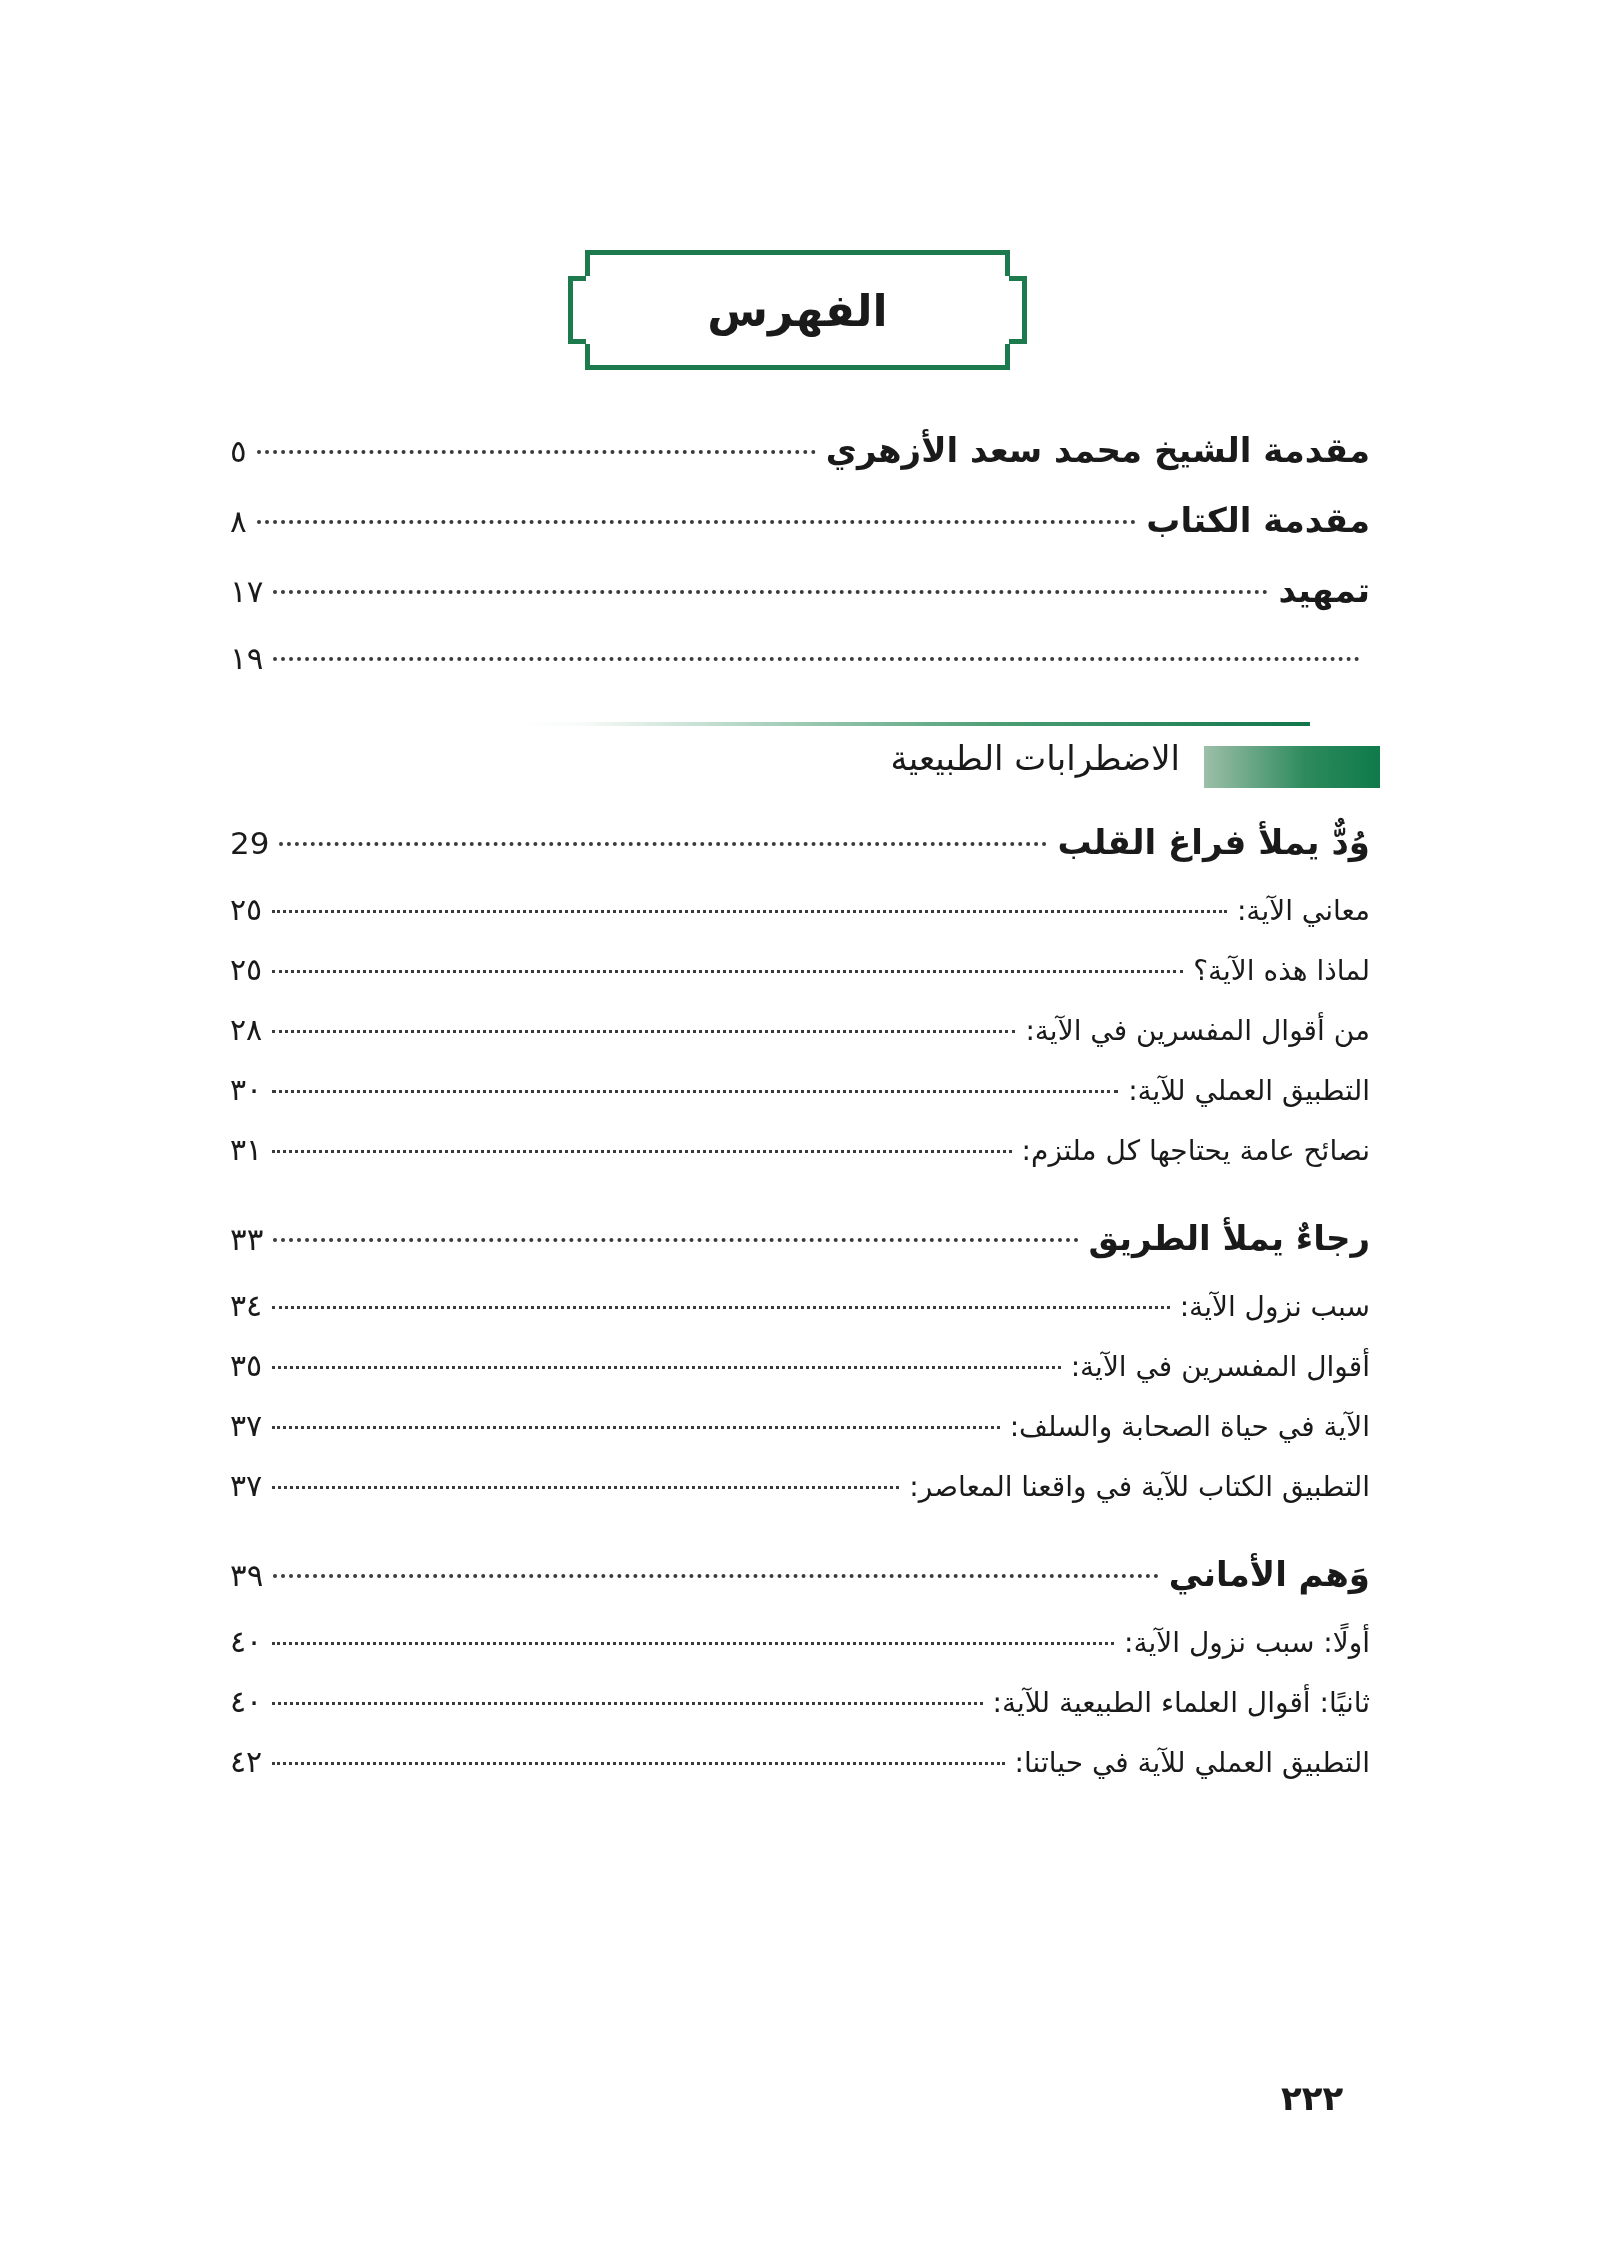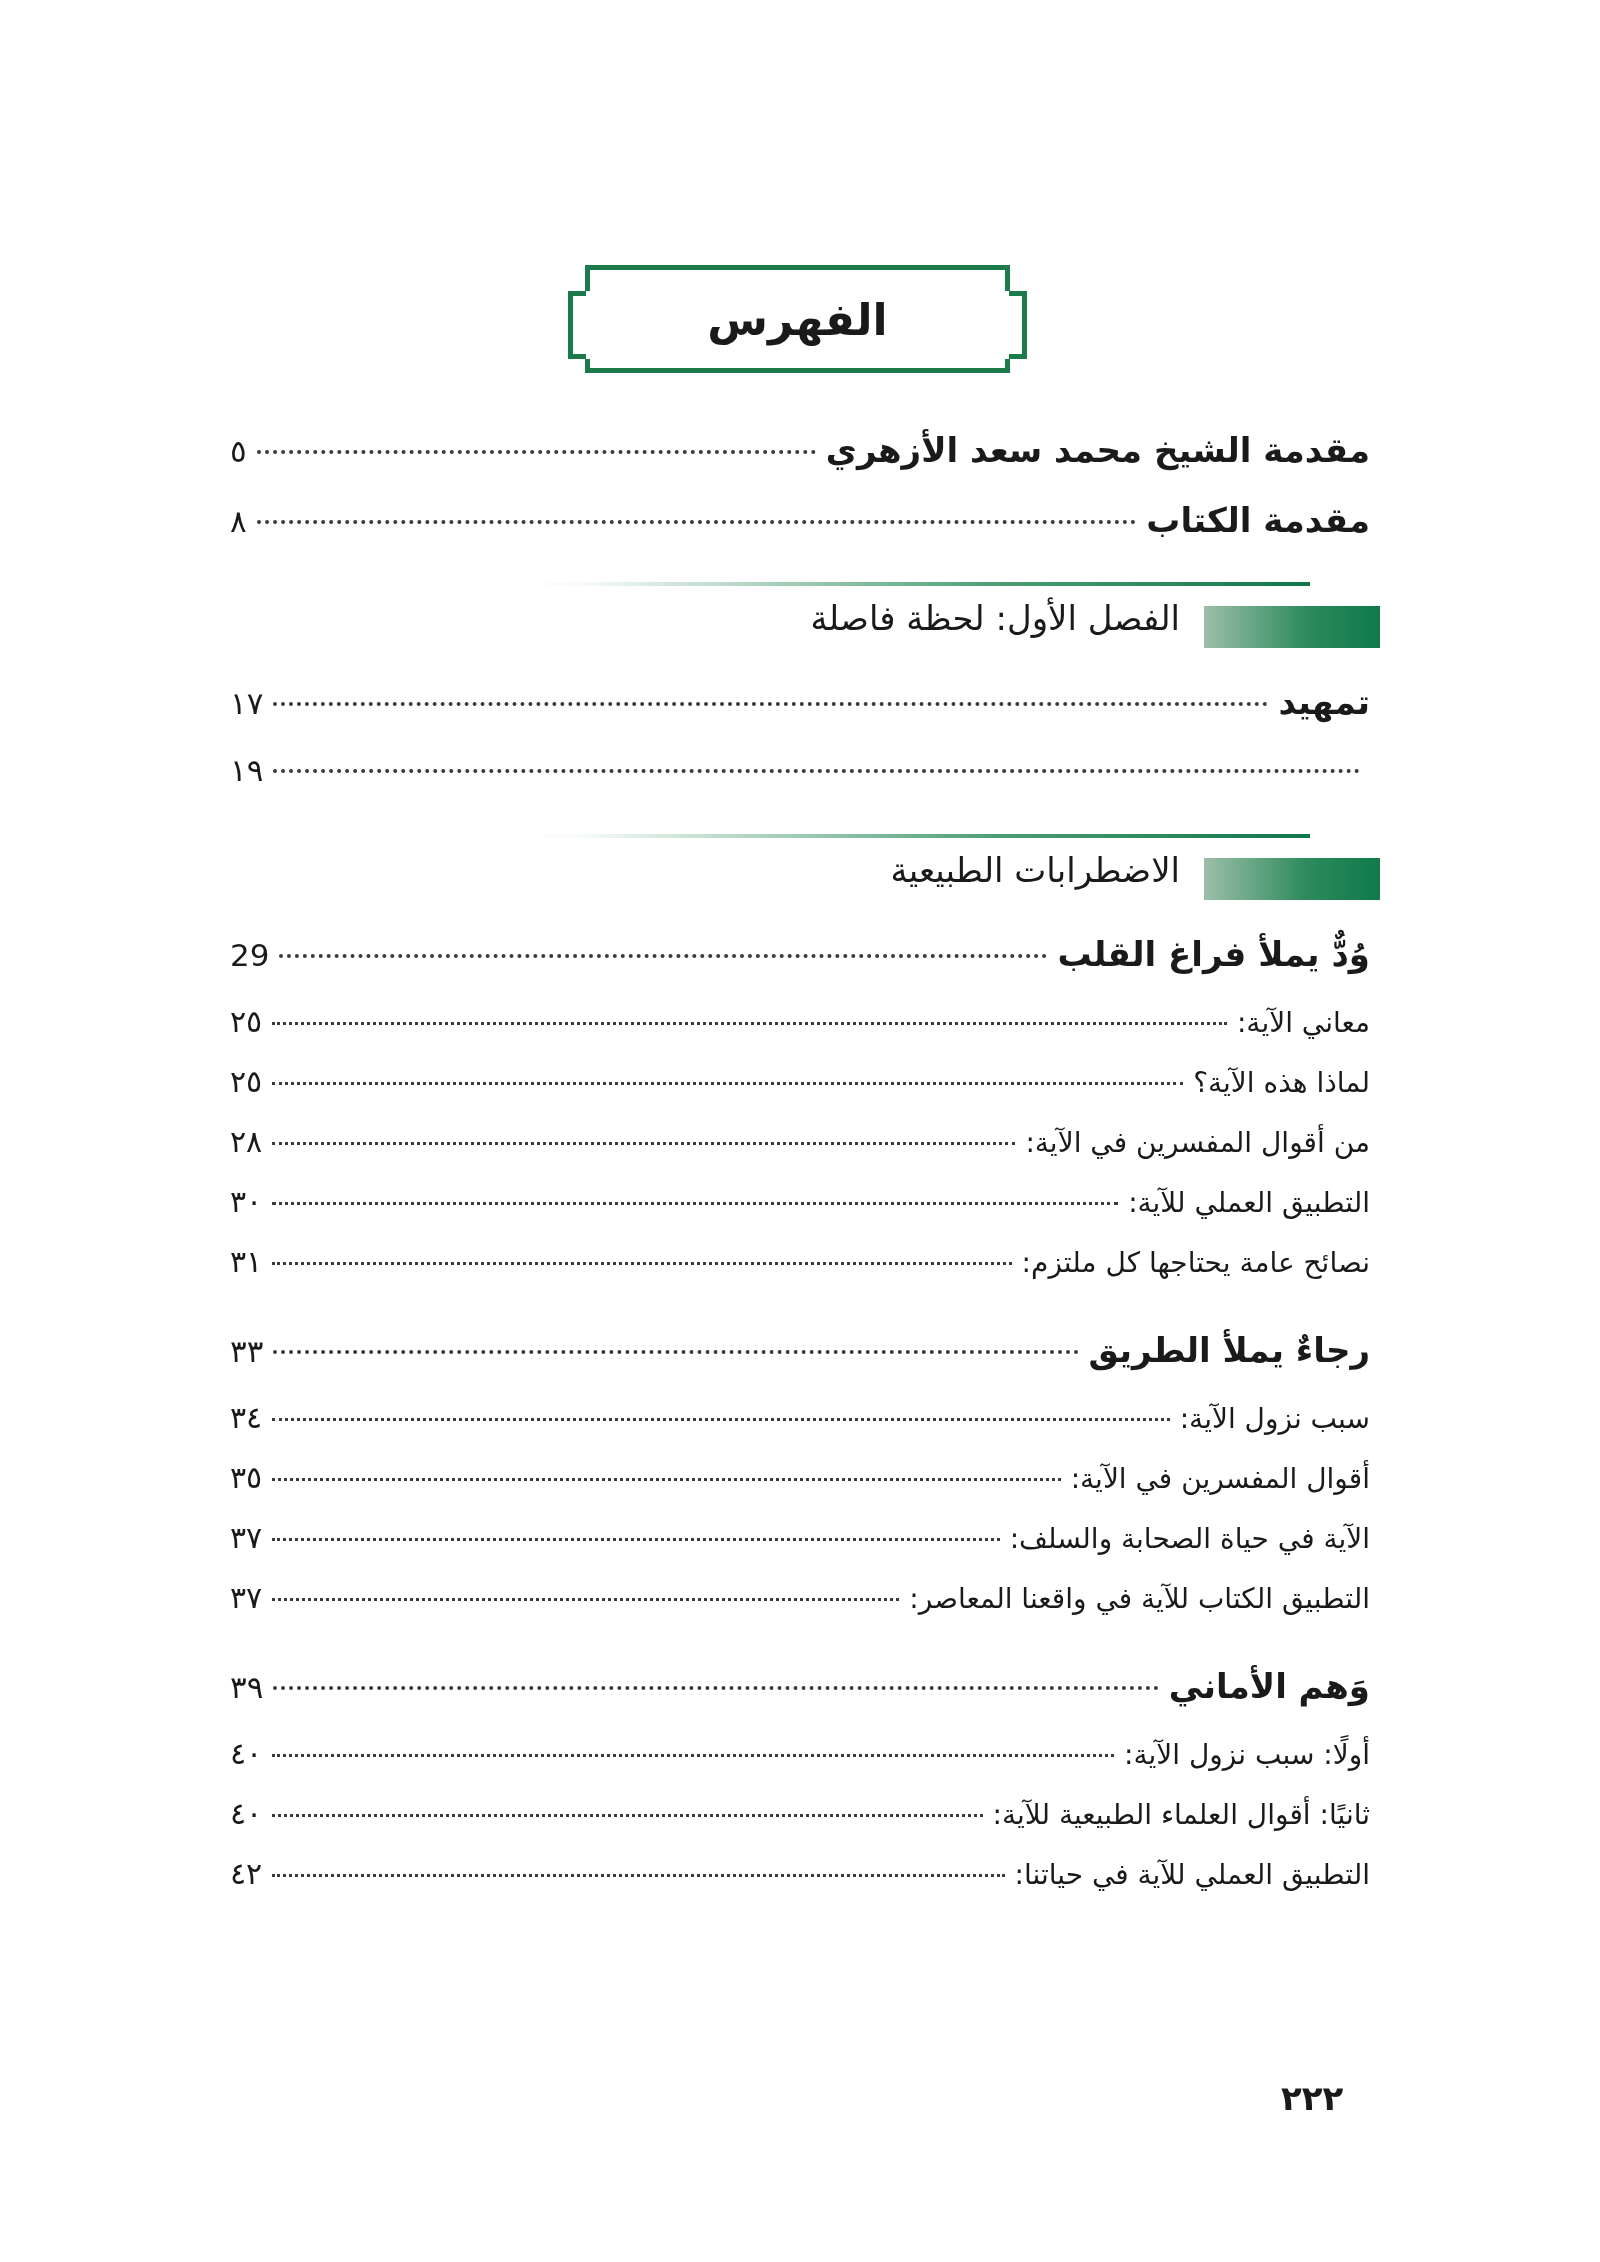--- a/index.html
+++ b/index.html
@@ -18,24 +18,24 @@
 
   .page {
     position: absolute;
     inset: 0;
     direction: rtl;
   }
 
   
   .title-wrap {
     position: absolute;
-    top: 265px;
+    top: 250px;
     left: 585px;
     width: 425px;
-    height: 108px;
+    height: 120px;
   }
   .title-frame {
     position: absolute;
     inset: 0;
     border: 5px solid #1d7a4c;
     box-sizing: border-box;
   }
   
   .notch-mask {
     position: absolute;
@@ -198,25 +198,20 @@
       <div class="entry lvl-main">
         <span class="label">مقدمة الشيخ محمد سعد الأزهري</span>
         <span class="leader"></span>
         <span class="pageno">٥</span>
       </div>
       <div class="entry lvl-main">
         <span class="label">مقدمة الكتاب</span>
         <span class="leader"></span>
         <span class="pageno">٨</span>
       </div>
-      <div class="section">
-        <div class="rule"></div>
-        <div class="bar"></div>
-        <div class="sec-title">الفصل الأول: لحظة فاصلة</div>
-      </div>
       <div class="entry lvl-main">
         <span class="label">تمهيد</span>
         <span class="leader"></span>
         <span class="pageno">١٧</span>
       </div>
       <div class="entry lvl-main">
         <span class="leader"></span>
         <span class="pageno">١٩</span>
       </div>
       <div class="section">

